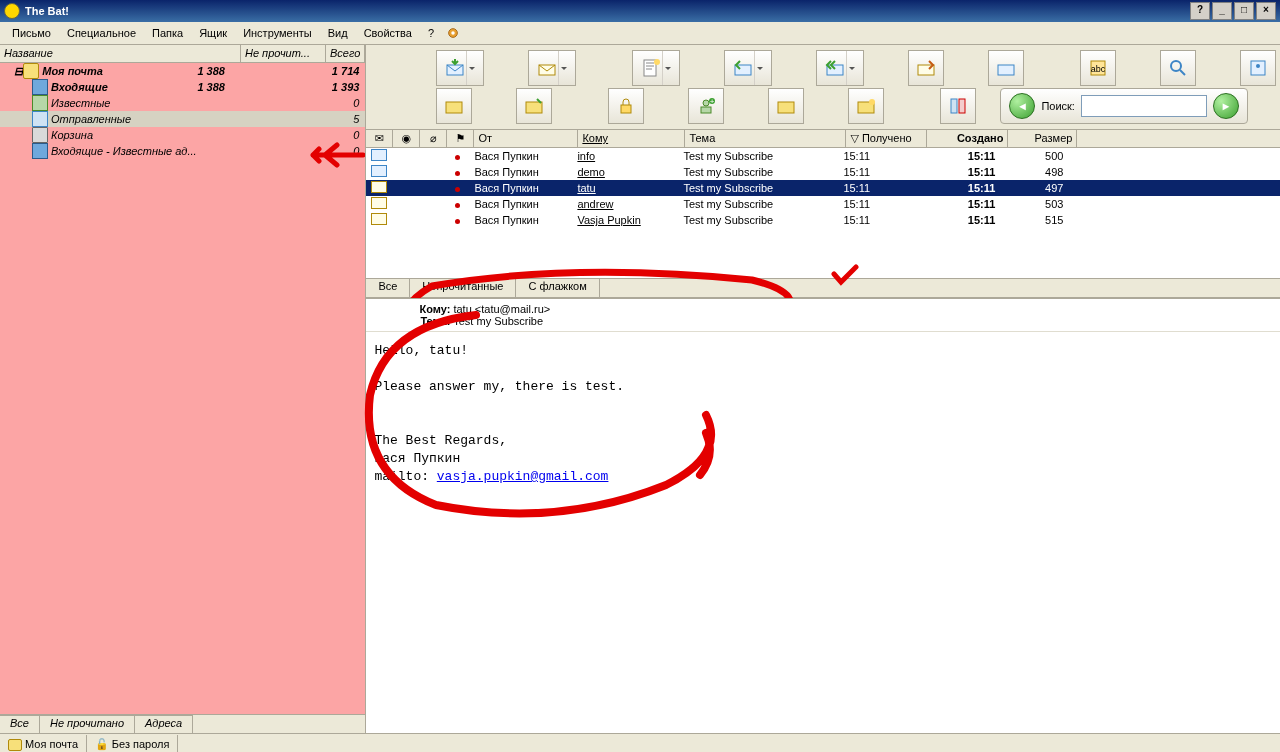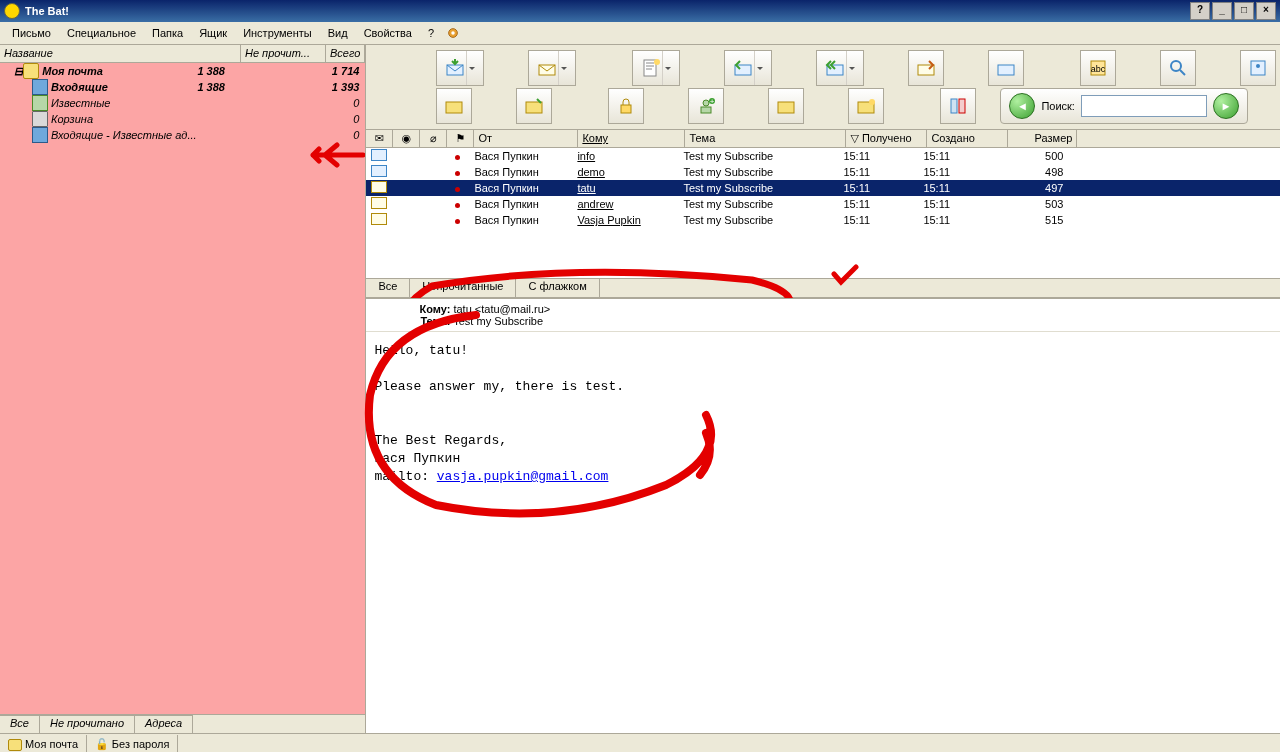--- a/index.html
+++ b/index.html
@@ -175,21 +175,21 @@
 .msg-row div {
   padding: 0 4px;
   overflow: hidden;
   white-space: nowrap;
 }
 .c-ic { width: 18px; text-align: center; }
 .c-from { width: 95px; }
 .c-to { width: 98px; text-decoration: underline; }
 .c-subj { width: 152px; }
 .c-recv { width: 72px; text-align: left; }
-.c-created { width: 72px; text-align: left; }
+.c-created { width: 72px; text-align: right; font-weight: bold; }
 .c-size { width: 60px; text-align: right; }
 .env-ic {
   width: 14px; height: 10px;
   background: #FFFDE7;
   border: 1px solid #B08A0A;
   display: inline-block;
 }
 .env-ic.open { background: #E3F0FF; border-color: #3D85C6; }
 .dot-red { width: 5px; height: 5px; background: #C00; border-radius: 50%; display: inline-block; }
 .list-space { height: 50px; background: #fff; }
@@ -330,20 +330,27 @@
         <span class="tree-c1">1 388</span>
         <span class="tree-c2">1 393</span>
       </div>
       <div class="tree-row">
         <span class="indent2"></span>
         <span class="ic outbox-ic"></span>
         <span class="tree-name">Известные</span>
         <span class="tree-c1"></span>
         <span class="tree-c2">0</span>
       </div>
+      <div class="tree-row sel">
+        <span class="indent2"></span>
+        <span class="ic sent-ic"></span>
+        <span class="tree-name">Отправленные</span>
+        <span class="tree-c1"></span>
+        <span class="tree-c2">5</span>
+      </div>
       <div class="tree-row">
         <span class="indent2"></span>
         <span class="ic trash-ic"></span>
         <span class="tree-name">Корзина</span>
         <span class="tree-c1"></span>
         <span class="tree-c2">0</span>
       </div>
       <div class="tree-row">
         <span class="indent2"></span>
         <span class="ic inbox-ic"></span>

